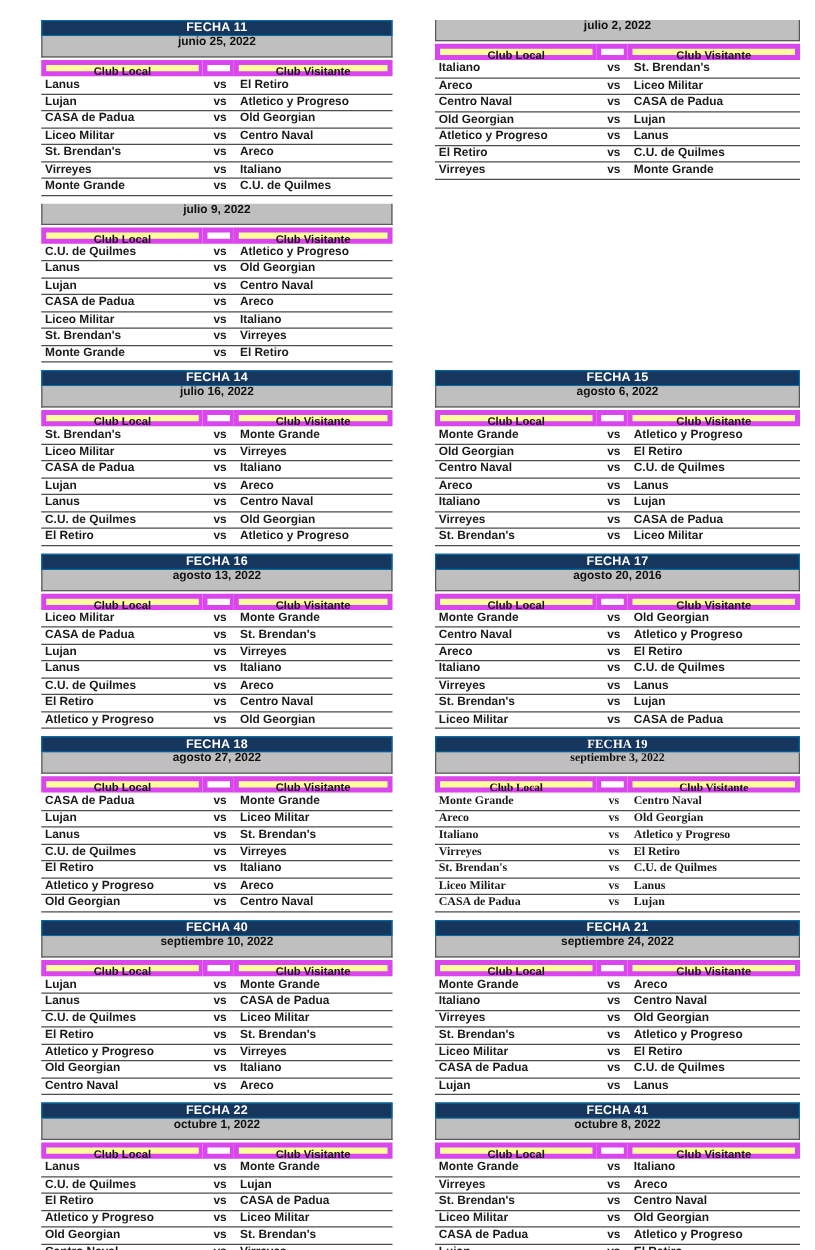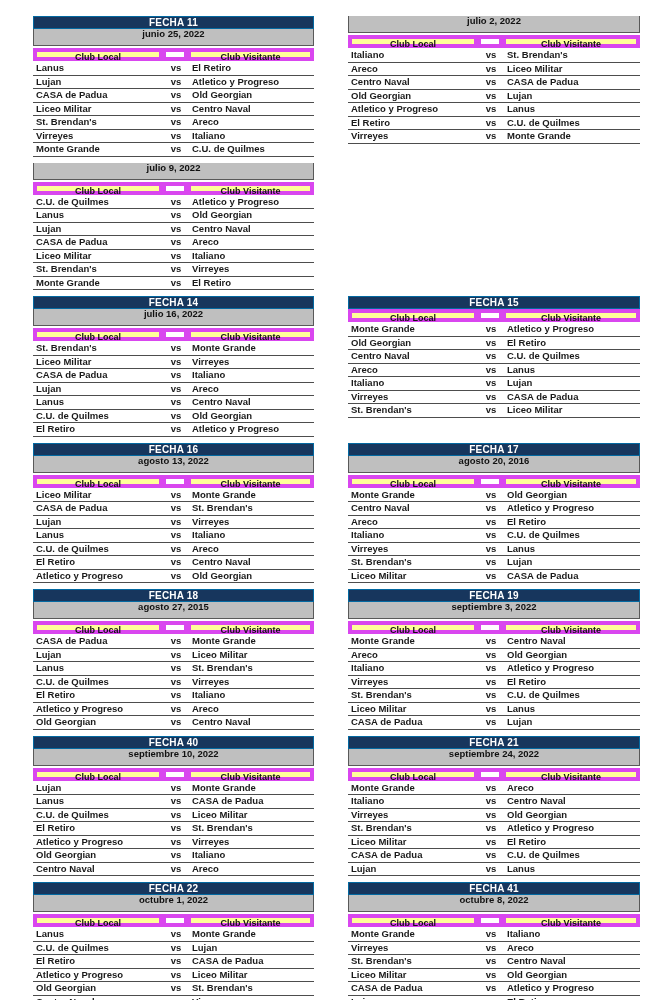--- a/index.html
+++ b/index.html
@@ -265,20 +265,21 @@
   </div>
           <div class="match-row">
     <div class="cell local team">El Retiro</div>
     <div class="cell mid vs">vs</div>
     <div class="cell away team">Atletico y Progreso</div>
   </div>
         </div>
   </div>
       <div class="round" style="grid-area: 3 / 2;">
     <div class="round-title">FECHA 15</div>
+    <div class="round-date">agosto 6, 2022</div>
     <div class="cols-header">
       <div class="cell local">Club Local</div>
       <div class="cell mid"></div>
       <div class="cell away">Club Visitante</div>
     </div>
     <div class="rows">
           <div class="match-row">
     <div class="cell local team">Monte Grande</div>
     <div class="cell mid vs">vs</div>
     <div class="cell away team">Atletico y Progreso</div>
@@ -402,21 +403,21 @@
   </div>
           <div class="match-row">
     <div class="cell local team">Liceo Militar</div>
     <div class="cell mid vs">vs</div>
     <div class="cell away team">CASA de Padua</div>
   </div>
         </div>
   </div>
       <div class="round" style="grid-area: 5 / 1;">
     <div class="round-title">FECHA 18</div>
-    <div class="round-date">agosto 27, 2015</div>
+    <div class="round-date">agosto 27, 2022</div>
     <div class="cols-header">
       <div class="cell local">Club Local</div>
       <div class="cell mid"></div>
       <div class="cell away">Club Visitante</div>
     </div>
     <div class="rows">
           <div class="match-row">
     <div class="cell local team">CASA de Padua</div>
     <div class="cell mid vs">vs</div>
     <div class="cell away team">Monte Grande</div>
@@ -446,21 +447,21 @@
     <div class="cell mid vs">vs</div>
     <div class="cell away team">Areco</div>
   </div>
           <div class="match-row">
     <div class="cell local team">Old Georgian</div>
     <div class="cell mid vs">vs</div>
     <div class="cell away team">Centro Naval</div>
   </div>
         </div>
   </div>
-      <div class="round" style="grid-area: 5 / 2;">
+      <div class="round" style="grid-area: 5 / 2; font-family: Liberation Serif, serif;">
     <div class="round-title">FECHA 19</div>
     <div class="round-date">septiembre 3, 2022</div>
     <div class="cols-header">
       <div class="cell local">Club Local</div>
       <div class="cell mid"></div>
       <div class="cell away">Club Visitante</div>
     </div>
     <div class="rows">
           <div class="match-row">
     <div class="cell local team">Monte Grande</div>

